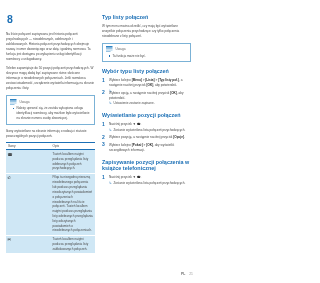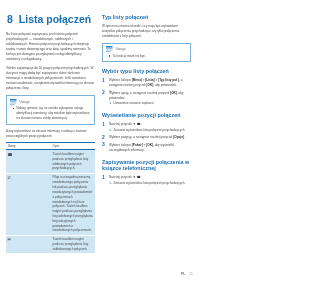--- a/index.html
+++ b/index.html
@@ -216,21 +216,20 @@
 </head>
 <body>
 
 <div class="page">
   <div class="columns">
 
     <div class="col col-left">
 
       <div class="chapter">
         <span class="chapter-num">8</span>
-        <span class="chapter-title">Lista połączeń</span>
       </div>
 
       <p class="body">Na liście połączeń zapisywana jest historia połączeń przychodzących — nieodebranych, odebranych i zablokowanych. Historia połączeń przychodzących obejmuje nazwę i numer dzwoniącego oraz datę i godzinę normowu. Ta funkcja jest dostępna po wykupieniu usługi identyfikacji rozmówcy u usługodawcy.</p>
       <p class="body">Telefon zapamiętuje do 50 pozycji połączeń przychodzących. W skrzynce mogą dodaj być zapisywane różne skrócone informacje o nieodebranych połączeniach. Jeśli rozmówca zostawi wiadomość, urządzenie wyświetla informację na ekranie połączenia i listy.</p>
 
       <div class="note">
         <div class="note-head">
           <svg class="note-icon" viewBox="0 0 14 12">
             <rect x="0" y="0" width="13" height="3.2" fill="#2f84c4"></rect>
             <rect x="0" y="4.4" width="13" height="1.6" fill="#7fb6dd"></rect>

